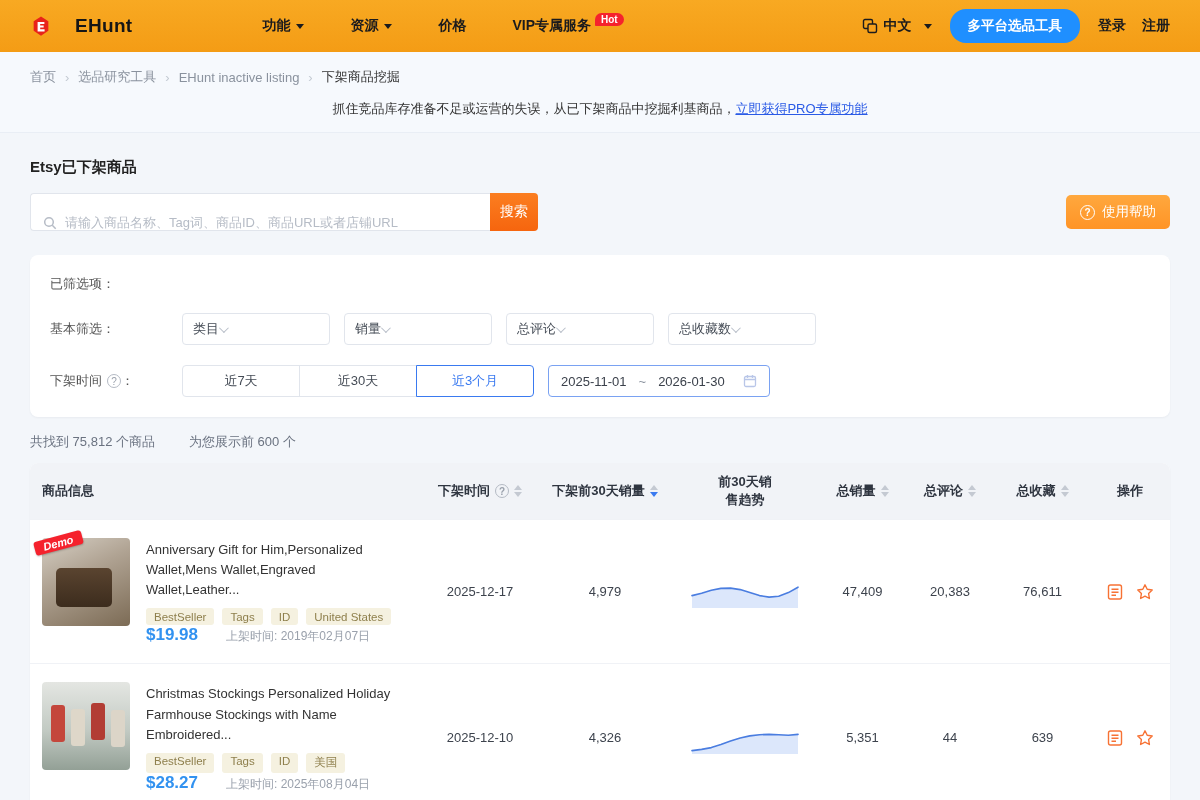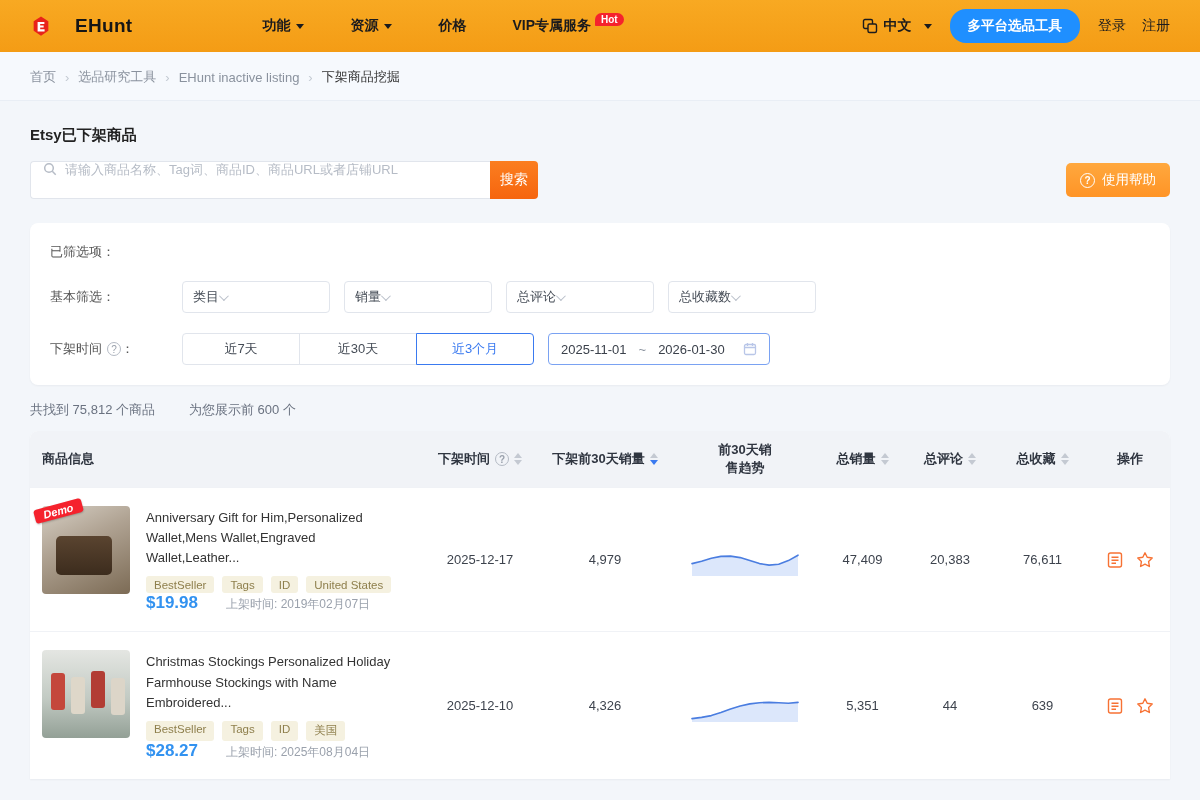--- a/index.html
+++ b/index.html
@@ -11,35 +11,35 @@
 .brand{display:flex;align-items:center;gap:23px;margin-right:130px;cursor:pointer}
 .brand-text{font-size:19px;font-weight:800;color:#161616;letter-spacing:.3px}
 .nav-menu{display:flex;align-items:center;gap:46px;flex:1}
 .nav-item{display:flex;align-items:center;font-weight:700;font-size:14px;color:#1b1b1d;cursor:pointer}
 .tri{width:0;height:0;border-left:4px solid transparent;border-right:4px solid transparent;border-top:5px solid #1b1b1d;display:inline-block;margin-left:6px}
 .hot{background:#f5222d;color:#fff;font-size:10px;font-weight:700;padding:1px 6px;border-radius:8px 8px 8px 1px;margin-left:4px;transform:translateY(-7px)}
 .nav-right{display:flex;align-items:center;gap:18px}
 .lang{display:flex;align-items:center;gap:6px;font-weight:700;font-size:14px;color:#1b1b1d;cursor:pointer}
 .cta{background:#1f8fff;color:#fff;font-size:13.5px;font-weight:700;padding:8px 18px;border-radius:16px;border:none;cursor:pointer}
 .auth{display:flex;gap:16px}
-.auth span{font-weight:400;font-size:14px;color:#1b1b1d;cursor:pointer}
+.auth span{font-weight:700;font-size:14px;color:#1b1b1d;cursor:pointer}
 
 
 .topzone{background:#f6f9fd;border-bottom:1px solid #e9eef5;padding-bottom:14px}
 .breadcrumb{padding:16px 30px 0;color:#8a929e;font-size:13px;display:flex;gap:9px;align-items:center}
 .breadcrumb .bc-item{cursor:pointer}
 .breadcrumb .sep{color:#c3c9d2}
 .breadcrumb .current{color:#333}
 .notice{text-align:center;margin-top:14px;font-size:13px;color:#333}
 .notice a{color:#2b5be6;text-decoration:underline;cursor:pointer}
 
 
 .page-title{margin:25px 30px 16px;font-size:15px;font-weight:700;color:#222}
 .search-row{display:flex;align-items:center;margin:0 30px}
-.search-box{display:flex;align-items:flex-start;width:460px;height:38px;background:#fff;border:1px solid #e1e5ec;border-right:none;border-radius:4px 0 0 4px;padding:0 12px;gap:8px}
+.search-box{display:flex;align-items:flex-end;width:460px;height:38px;background:#fff;border:1px solid #e1e5ec;border-right:none;border-radius:4px 0 0 4px;padding:0 12px;gap:8px}
 .search-box input{border:none;outline:none;flex:1;font-size:13px;color:#333;background:transparent}
 .search-box input::placeholder{color:#b6bcc6}
 .search-btn{width:48px;height:38px;background:linear-gradient(180deg,#fb7e20,#f6650e);border:none;border-radius:0 4px 4px 0;color:#fff;font-size:14px;cursor:pointer}
 .help-btn{margin-left:auto;height:34px;display:flex;align-items:center;gap:7px;background:linear-gradient(180deg,#ffa83e,#ff9426);color:#fff;border:none;border-radius:5px;padding:0 14px;font-size:13.5px;cursor:pointer}
 .qcircle{width:15px;height:15px;border:1.5px solid #fff;border-radius:50%;display:inline-flex;align-items:center;justify-content:center;font-size:10px;font-weight:700}
 
 
 .filter-card{margin:24px 30px 0;background:#fff;border-radius:8px;padding:20px;box-shadow:0 1px 2px rgba(31,45,61,.05)}
 .f-row{display:flex;align-items:center}
 .f-row + .f-row{margin-top:20px}
@@ -142,20 +142,23 @@
 <div class="topzone">
   <div class="breadcrumb">
     <span class="bc-item">首页</span>
     <span class="sep">›</span>
     <span class="bc-item">选品研究工具</span>
     <span class="sep">›</span>
     <span class="bc-item">EHunt inactive listing</span>
     <span class="sep">›</span>
     <span class="current">下架商品挖掘</span>
   </div>
+  <div class="notice">
+    <span>抓住竞品库存准备不足或运营的失误，从已下架商品中挖掘利基商品，</span><a>立即获得PRO专属功能</a>
+  </div>
 </div>
 
 <div class="page-title">Etsy已下架商品</div>
 
 <div class="search-row">
   <div class="search-box">
     <span style="display:inline-flex">
       <svg width="14" height="14" viewBox="0 0 14 14" fill="none" stroke="#b6bcc6" stroke-width="1.5">
           <circle cx="6" cy="6" r="4.3"></circle>
           <path d="M9.3 9.3L12.7 12.7"></path>

